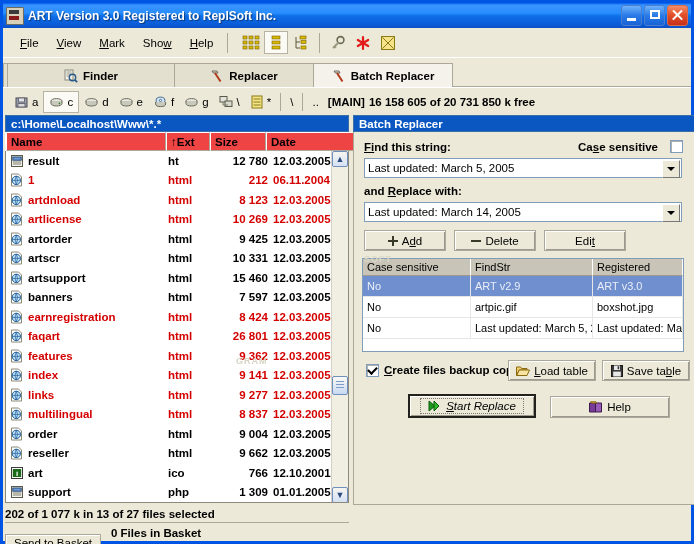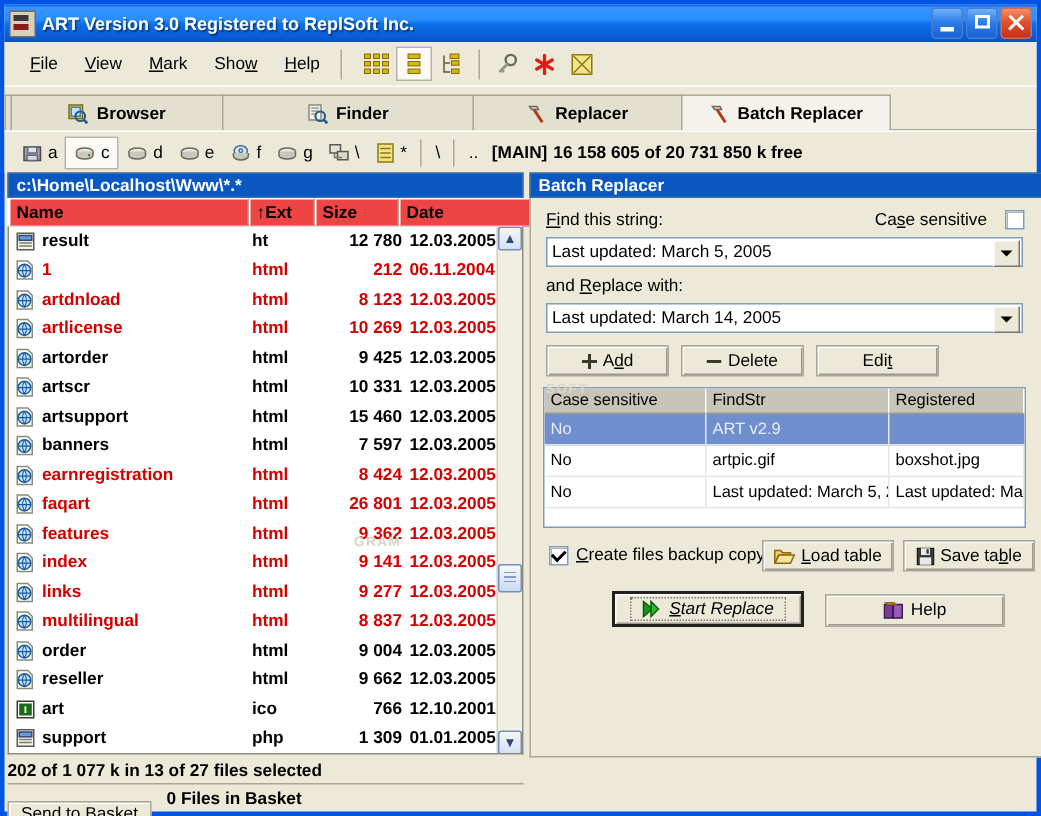--- a/index.html
+++ b/index.html
@@ -167,21 +167,21 @@
   .rp-title{
     width:342px;height:17px;box-sizing:border-box;
     background:#0a57c2;color:#fff;font-weight:bold;font-size:11.5px;
     display:flex;align-items:center;padding-left:5px;border:1px solid #3a6ea5;
   }
   .rp-body{
     width:342px;height:373px;box-sizing:border-box;
     background:#ece9d8;border:1px solid #aca899;border-top:none;
     position:relative;
   }
-  .lbl{font-size:11.5px;color:#000;}
+  .lbl{font-size:11.5px;color:#000;font-weight:bold;}
   .lbl u{text-decoration:underline;}
   .combo{
     box-sizing:border-box;height:20px;background:#fff;
     border:1px solid #7f9db9;display:flex;align-items:center;
     font-size:11.5px;padding-left:3px;position:relative;
   }
   .combo .arrowbox{
     position:absolute;right:1px;top:1px;width:16px;height:16px;
     background:#ece9d8;border:1px solid #fff;border-right-color:#777;border-bottom-color:#777;
     display:flex;align-items:center;justify-content:center;
@@ -313,29 +313,20 @@
         <svg class="ico" width="16" height="16" viewBox="0 0 16 16">
           <rect x="1.5" y="1.5" width="13" height="13" fill="#f4e38a" stroke="#8a7a10"></rect>
           <path d="M2.5 2.5 L13.5 13.5 M13.5 2.5 L2.5 13.5" stroke="#8a7a10"></path>
         </svg>
       </div>
     </div>
   </div>
 
   <div class="tabstrip">
     <div class="tabedge"></div>
-    <div class="tab" style="width:142px">
-      <svg class="ico" width="14" height="14" viewBox="0 0 14 14">
-        <rect x="1" y="1" width="9" height="9" fill="#e8d56a" stroke="#7a6a10"></rect>
-        <rect x="2.5" y="2.5" width="6" height="6" fill="#bfe0f5" stroke="#4a7fa5"></rect>
-        <circle cx="8.5" cy="8.5" r="3.2" fill="none" stroke="#2a5a8a" stroke-width="1.4"></circle>
-        <path d="M10.8 10.8 L13.2 13.2" stroke="#2a5a8a" stroke-width="1.8"></path>
-      </svg>
-      <span>Browser</span>
-    </div>
     <div class="tab" style="width:168px">
       <svg class="ico" width="14" height="14" viewBox="0 0 14 14">
         <rect x="1" y="1" width="8" height="10" fill="#f2f2ea" stroke="#8a8a7a"></rect>
         <path d="M2.5 3 h5 M2.5 5 h5 M2.5 7 h3" stroke="#9a9a8a"></path>
         <circle cx="8.5" cy="8.5" r="3.2" fill="none" stroke="#2a5a8a" stroke-width="1.4"></circle>
         <path d="M10.8 10.8 L13.2 13.2" stroke="#2a5a8a" stroke-width="1.8"></path>
       </svg>
       <span>Finder</span>
     </div>
     <div class="tab" style="width:140px">
@@ -738,20 +729,21 @@
       <div class="grid" style="left:8px;top:126px;width:322px;height:94px">
         <div class="ghead">
           <div class="ghcell" style="width:108px;flex:0 0 108px">Case sensitive</div>
           <div class="ghcell" style="width:122px;flex:0 0 122px">FindStr</div>
           <div class="ghcell" style="flex:1 1 auto">Registered</div>
         </div>
         <div id="rule-rows">
             <div class="grow sel">
               <div class="gcell" style="width: 108px; flex: 0 0 108px;">No</div>
               <div class="gcell" style="width: 122px; flex: 0 0 122px;">ART v2.9</div>
+              <div class="gcell" style="flex: 1 1 auto;">ART v3.0</div>
             </div>
             <div class="grow">
               <div class="gcell" style="width: 108px; flex: 0 0 108px;">No</div>
               <div class="gcell" style="width: 122px; flex: 0 0 122px;">artpic.gif</div>
               <div class="gcell" style="flex: 1 1 auto;">boxshot.jpg</div>
             </div>
             <div class="grow">
               <div class="gcell" style="width: 108px; flex: 0 0 108px;">No</div>
               <div class="gcell" style="width: 122px; flex: 0 0 122px;">Last updated: March 5, 2</div>
               <div class="gcell" style="flex: 1 1 auto;">Last updated: March</div>

